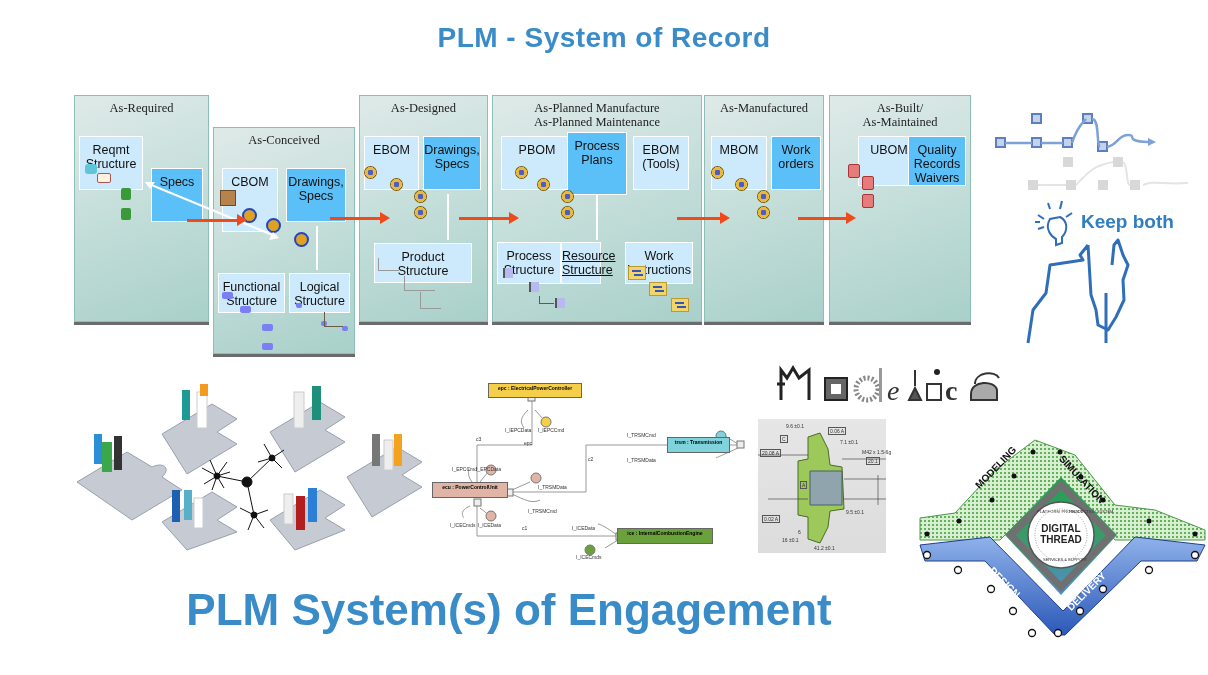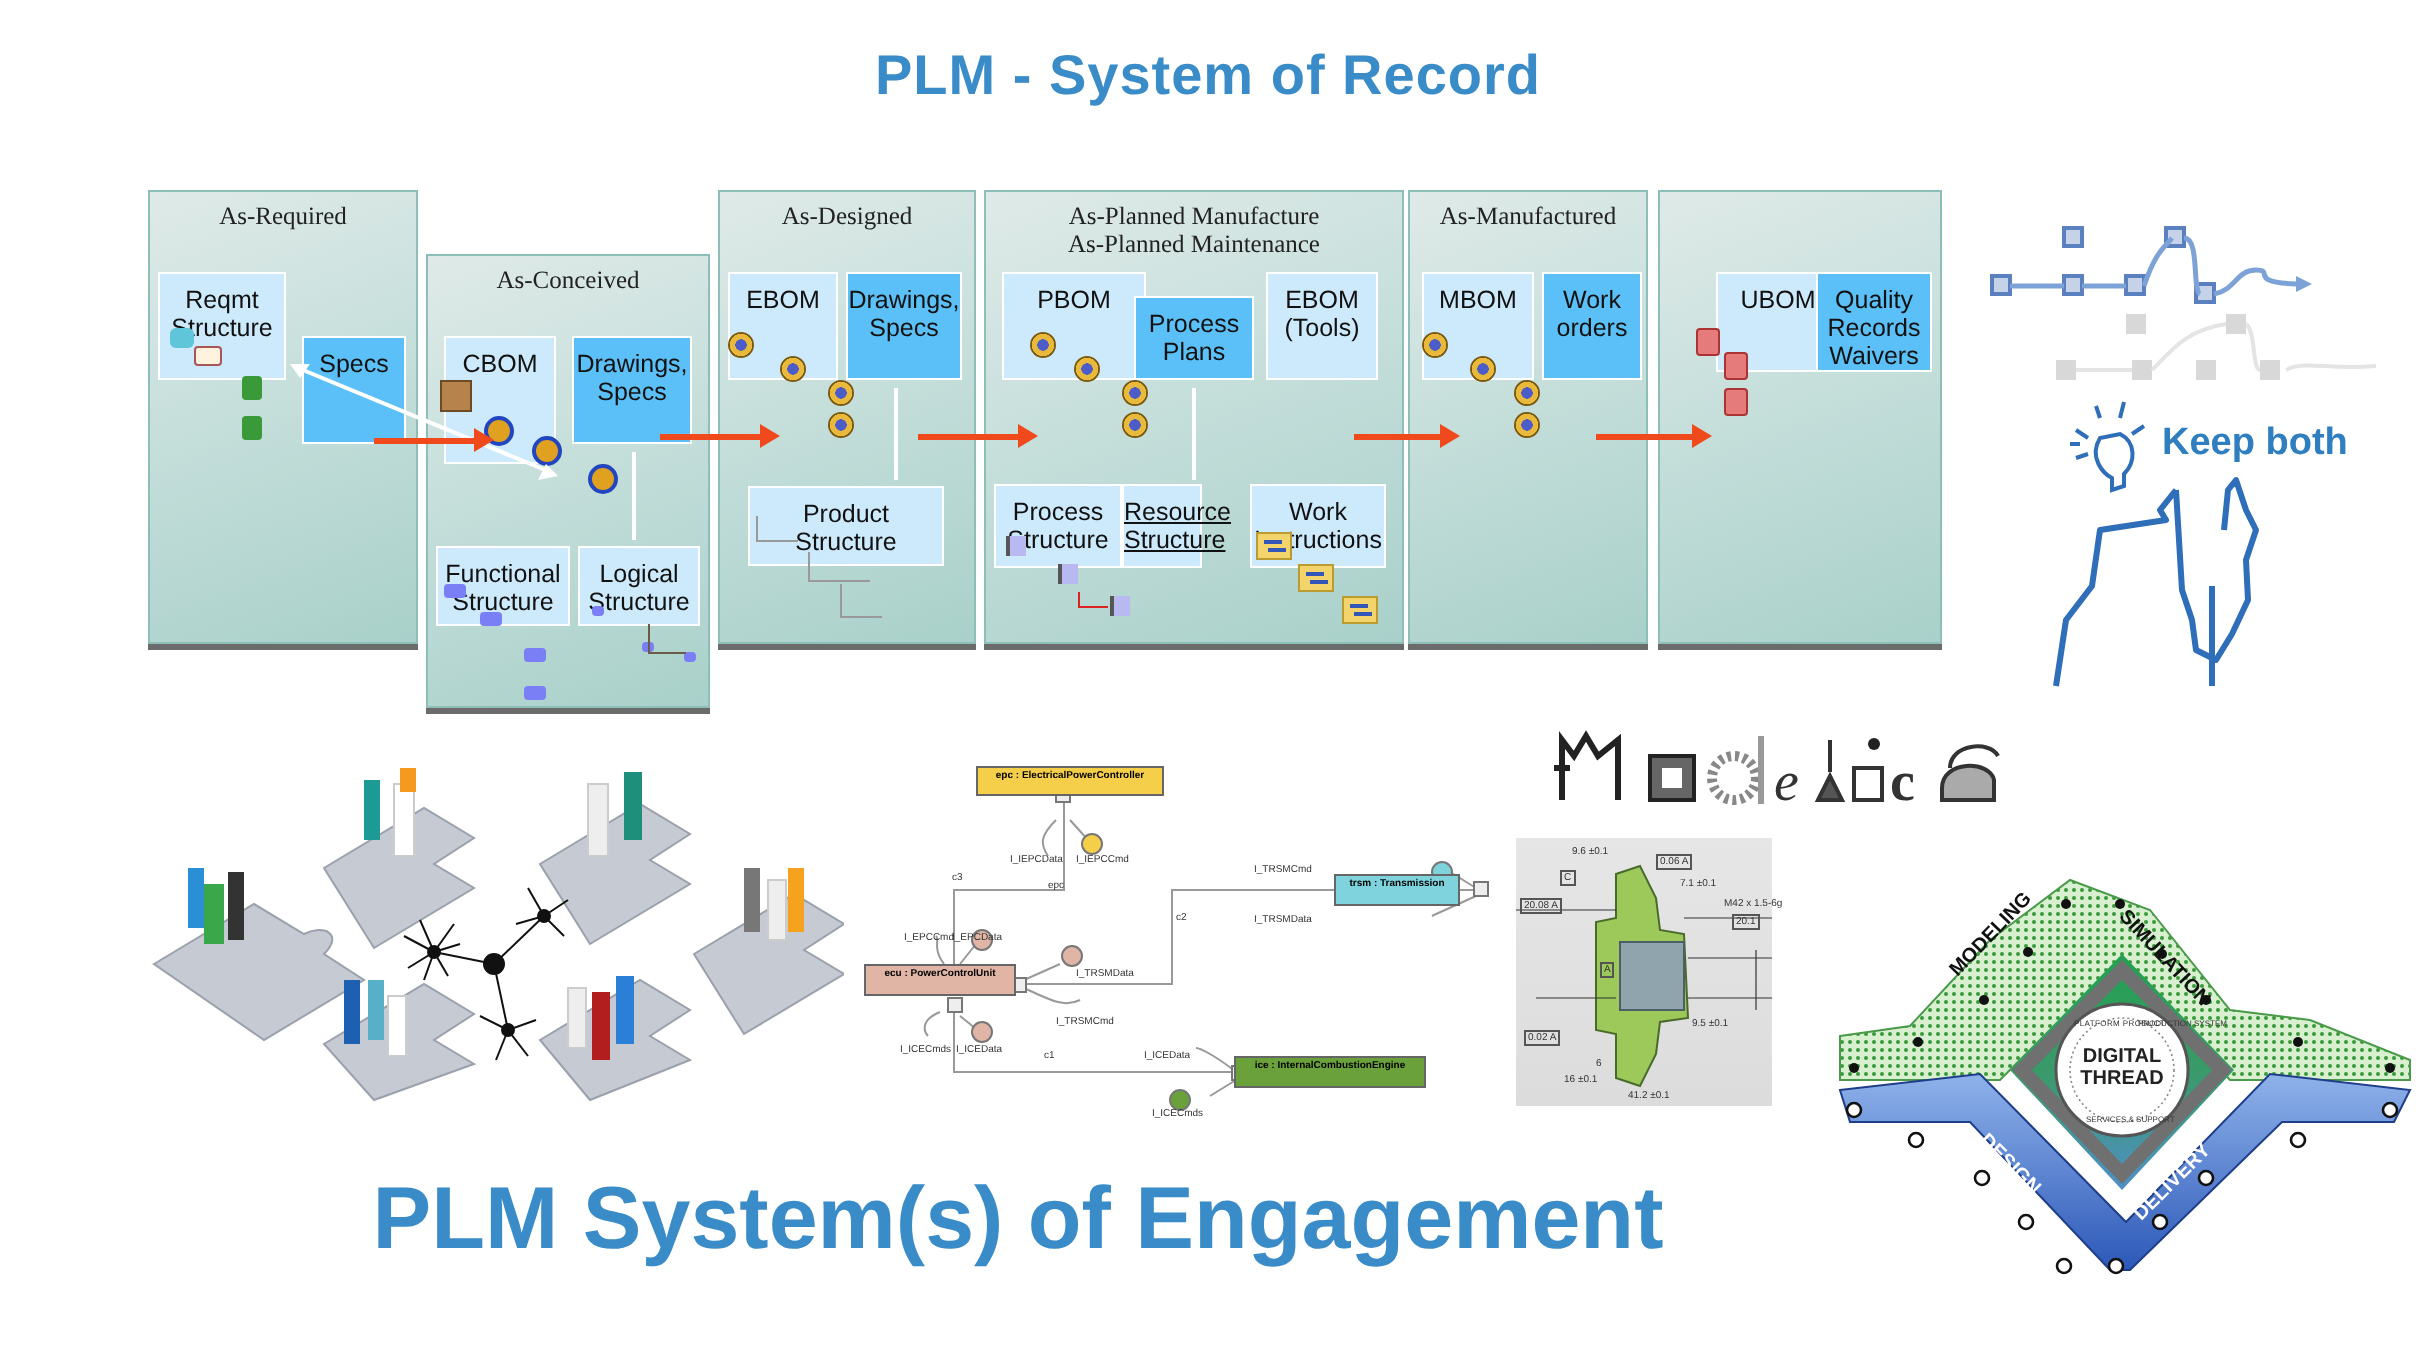--- a/index.html
+++ b/index.html
@@ -88,21 +88,21 @@
     <span class="tree-line" style="left:44px;top:180px;width:30px;height:14px;"></span>
     <span class="tree-line" style="left:60px;top:196px;width:20px;height:16px;"></span>
   </div>
 
   <div class="panel" style="left:492px;width:208px;">
     <div class="panel-title" style="top:5px;">
       <div>As-Planned Manufacture</div>
       <div>As-Planned Maintenance</div>
     </div>
     <div class="box light" style="left:8px;top:40px;width:72px;height:54px;">PBOM</div>
-    <div class="box dark" style="left:74px;top:52px;width:60px;height:42px;">Process Plans</div>
+    <div class="box dark" style="left:74px;top:36px;width:60px;height:63px;">Process Plans</div>
     <div class="box light" style="left:140px;top:40px;width:56px;height:54px;">EBOM (Tools)</div>
     <div class="box light" style="left:4px;top:146px;width:64px;height:42px;">Process Structure</div>
     <div class="box light" style="left:68px;top:146px;width:40px;height:42px;text-decoration:underline;">Resource Structure</div>
     <div class="box light" style="left:132px;top:146px;width:68px;height:42px;">Work Instructions</div>
     <span class="gear" style="left:22px;top:70px;"></span>
     <span class="gear" style="left:44px;top:82px;"></span>
     <span class="gear" style="left:68px;top:94px;"></span>
     <span class="gear" style="left:68px;top:110px;"></span>
     <span class="cap" style="left:103px;top:98px;width:2px;height:46px;background:#fff;"></span>
     <span class="cap" style="left:10px;top:172px;width:8px;height:10px;background:#b7b9f0;border-left:2px solid #555;"></span>
@@ -118,20 +118,24 @@
     <div class="panel-title" style="top:5px;">As-Manufactured</div>
     <div class="box light" style="left:6px;top:40px;width:56px;height:54px;">MBOM</div>
     <div class="box dark" style="left:66px;top:40px;width:50px;height:54px;">Work orders</div>
     <span class="gear" style="left:6px;top:70px;"></span>
     <span class="gear" style="left:30px;top:82px;"></span>
     <span class="gear" style="left:52px;top:94px;"></span>
     <span class="gear" style="left:52px;top:110px;"></span>
   </div>
 
   <div class="panel" style="left:829px;width:140px;">
+    <div class="panel-title" style="top:5px;">
+      <div>As-Built/</div>
+      <div>As-Maintained</div>
+    </div>
     <div class="box light" style="left:28px;top:40px;width:62px;height:50px;">UBOM</div>
     <div class="box dark" style="left:78px;top:40px;width:58px;height:50px;">Quality Records Waivers</div>
     <span class="docicon" style="left:18px;top:68px;"></span>
     <span class="docicon" style="left:32px;top:80px;"></span>
     <span class="docicon" style="left:32px;top:98px;"></span>
   </div>
 
   <span class="arrow-red" style="left:187px;top:219px;width:52px;"></span>
   <span class="arrow-red" style="left:330px;top:217px;width:52px;"></span>
   <span class="arrow-red" style="left:459px;top:217px;width:52px;"></span>

